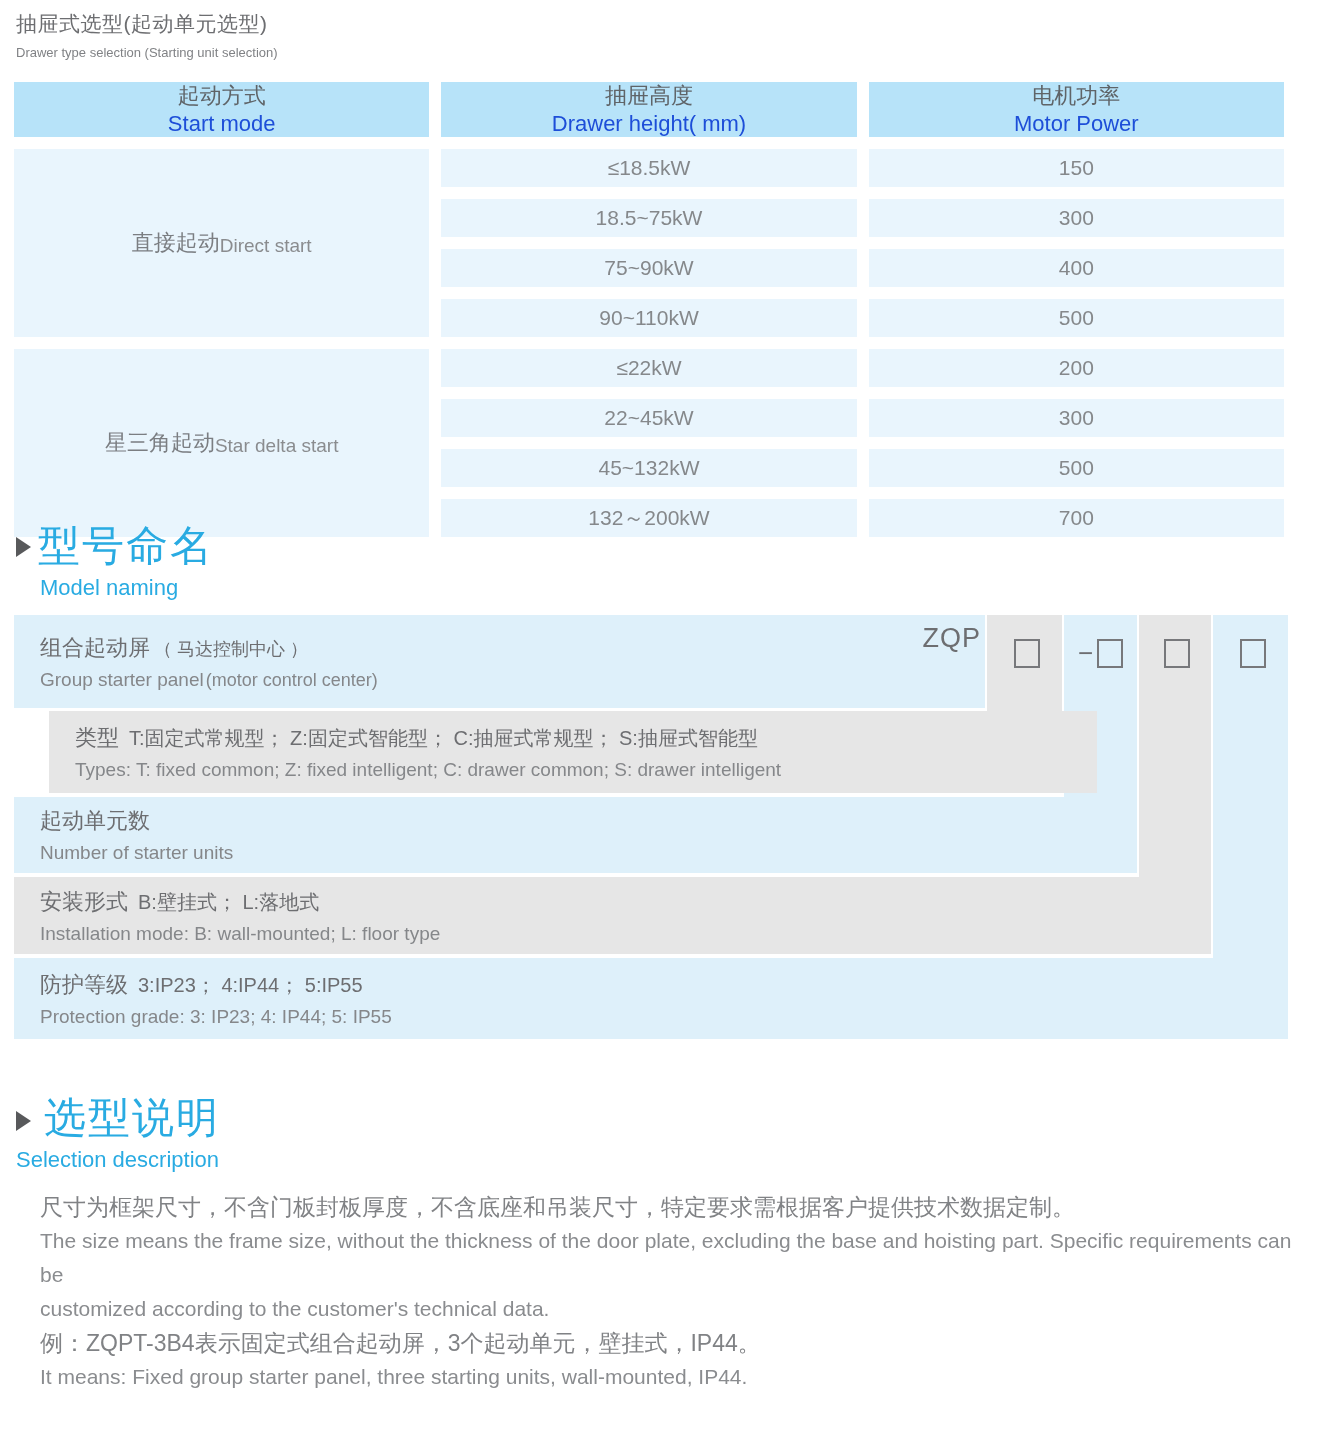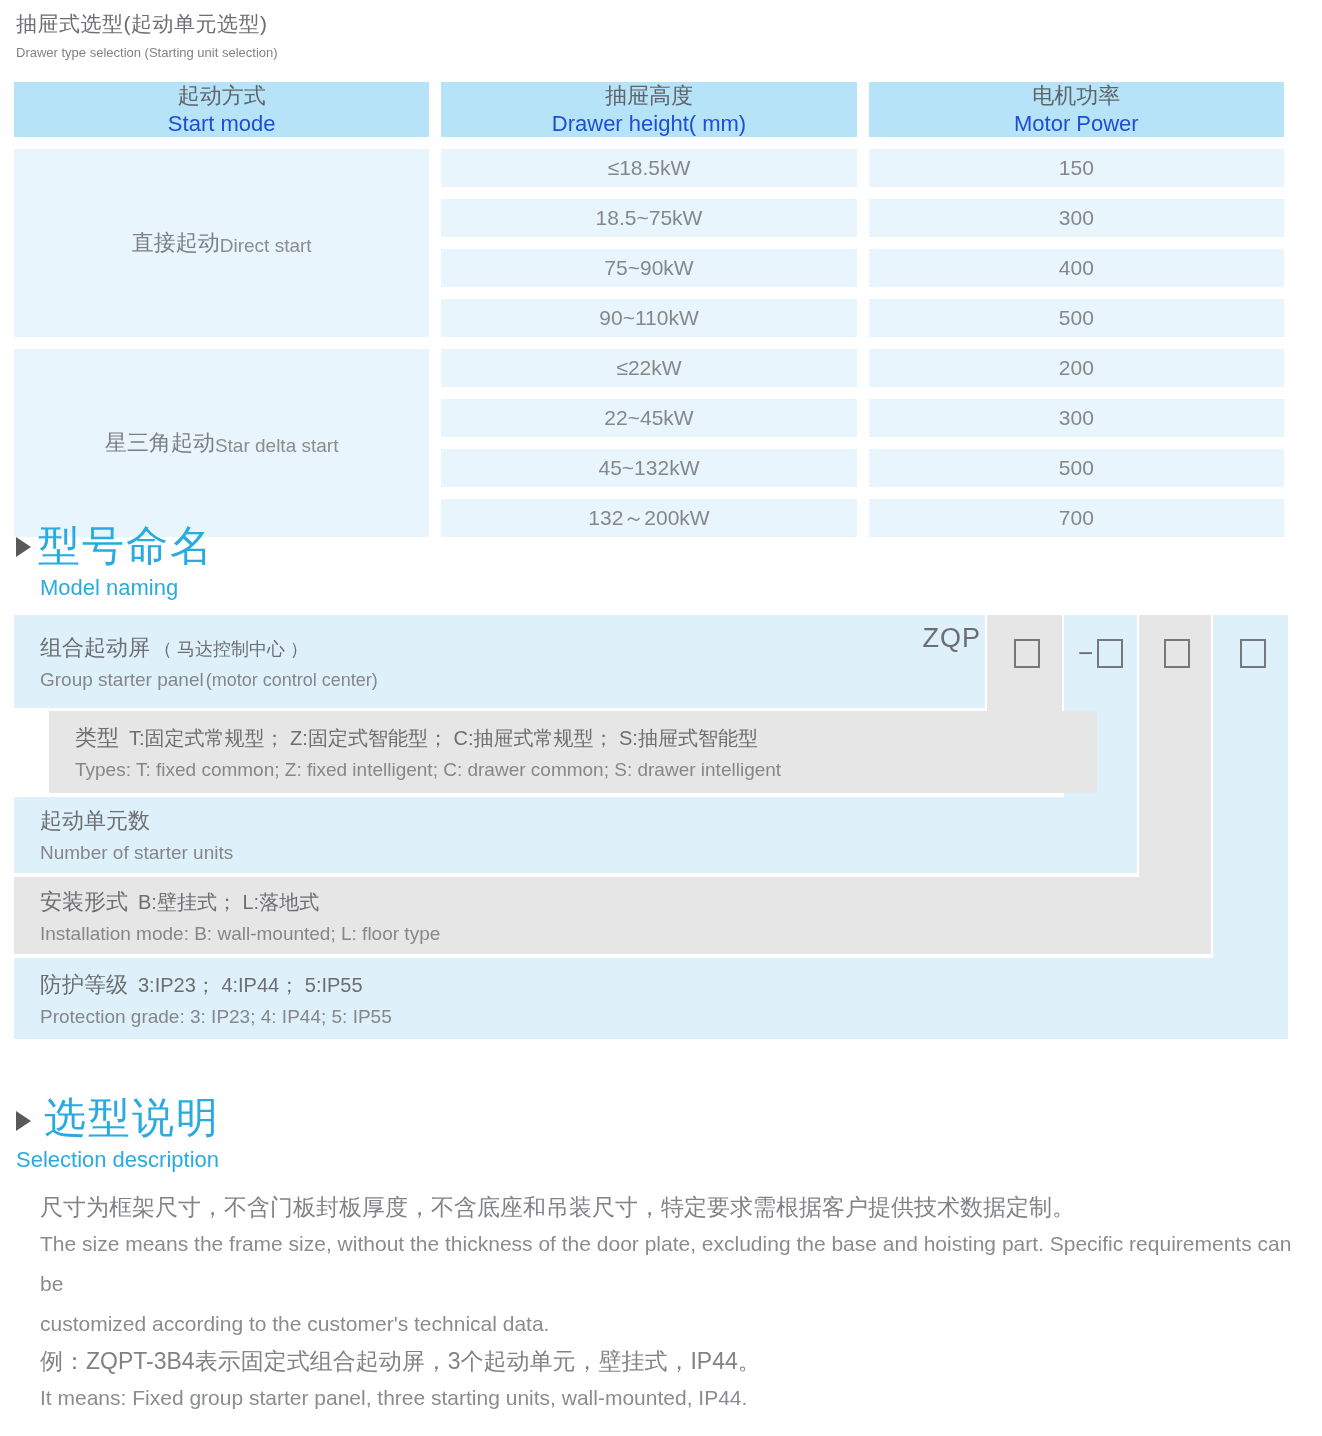--- a/index.html
+++ b/index.html
@@ -59,21 +59,21 @@
   #m-strip3{left:1125px;width:72px;height:339px;}
   #m-strip4{left:1199px;width:75px;height:424px;}
   .boxwrap{margin-top:24px;display:flex;align-items:center;gap:4px;height:28px;}
   .mbox{width:22px;height:25px;border:2px solid #77787B;background:transparent;}
   .dash{font-size:26px;color:#6D6E71;line-height:1;}
   .zqp{position:absolute;right:4px;top:8px;font-size:27px;color:#6D6E71;letter-spacing:1px;}
 
   
   .desc{position:absolute;left:40px;top:1190px;width:1262px;}
   .d-zh{font-size:23px;color:#808285;line-height:34px;}
-  .d-en{font-size:21px;color:#8A8C8F;line-height:40px;}
+  .d-en{font-size:21px;color:#8A8C8F;line-height:34px;}
 </style>
 </head>
 <body>
 
 <div class="page">
 
   <div class="page-title">
     <div class="t-zh">抽屉式选型(起动单元选型)</div>
     <div class="t-en">Drawer type selection (Starting unit selection)</div>
   </div>

